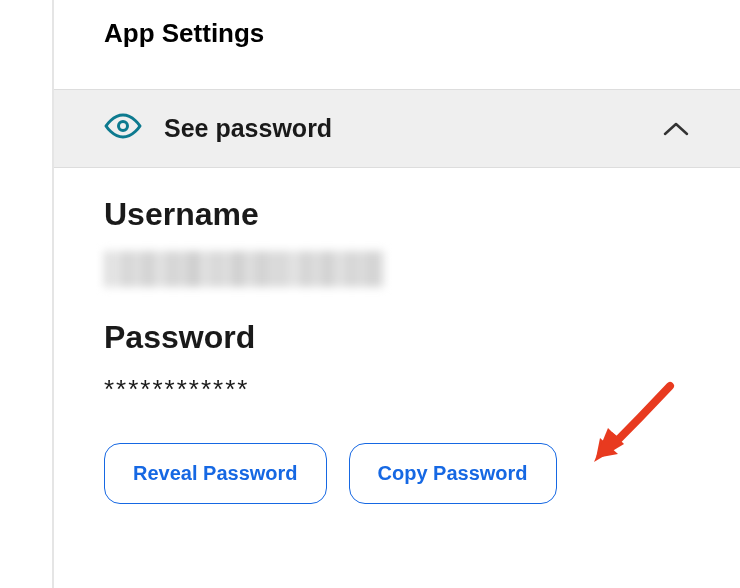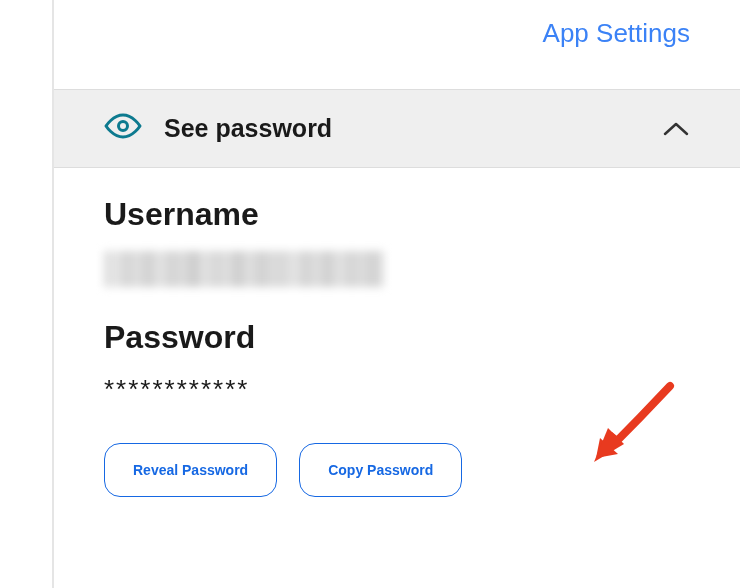--- a/index.html
+++ b/index.html
@@ -23,23 +23,22 @@
       background: #e5e5e5;
     }
     .content {
       margin-left: 54px;
     }
     .settings-header {
       padding: 18px 50px 40px 50px;
     }
     .settings-title {
       font-size: 26px;
-      font-weight: 400;
-      color: #3b82f6;
-      text-align: right;
+      font-weight: 700;
+      color: #000000;
     }
     .accordion-header {
       background: #efefef;
       border-top: 1px solid #ddd;
       border-bottom: 1px solid #ddd;
       padding: 24px 50px;
       display: flex;
       align-items: center;
       justify-content: space-between;
       cursor: pointer;
@@ -97,21 +96,21 @@
       font-weight: 500;
     }
     .button-row {
       display: flex;
       gap: 22px;
     }
     .action-button {
       border: 1.5px solid #1668e3;
       background: #fff;
       color: #1668e3;
-      font-size: 14px;
+      font-size: 20px;
       font-weight: 700;
       padding: 18px 28px;
       border-radius: 16px;
       cursor: pointer;
       font-family: inherit;
     }
     .arrow-annotation {
       position: absolute;
       left: 590px;
       top: 378px;

